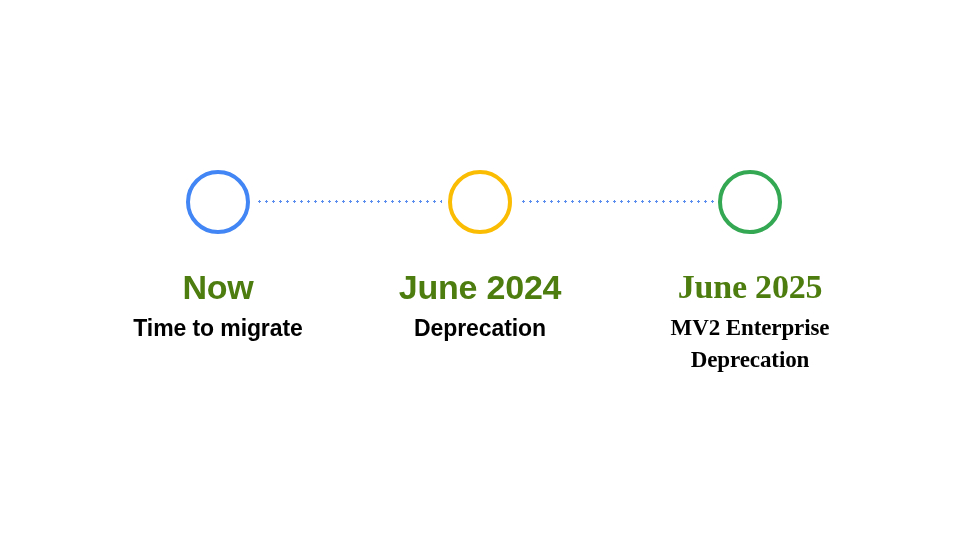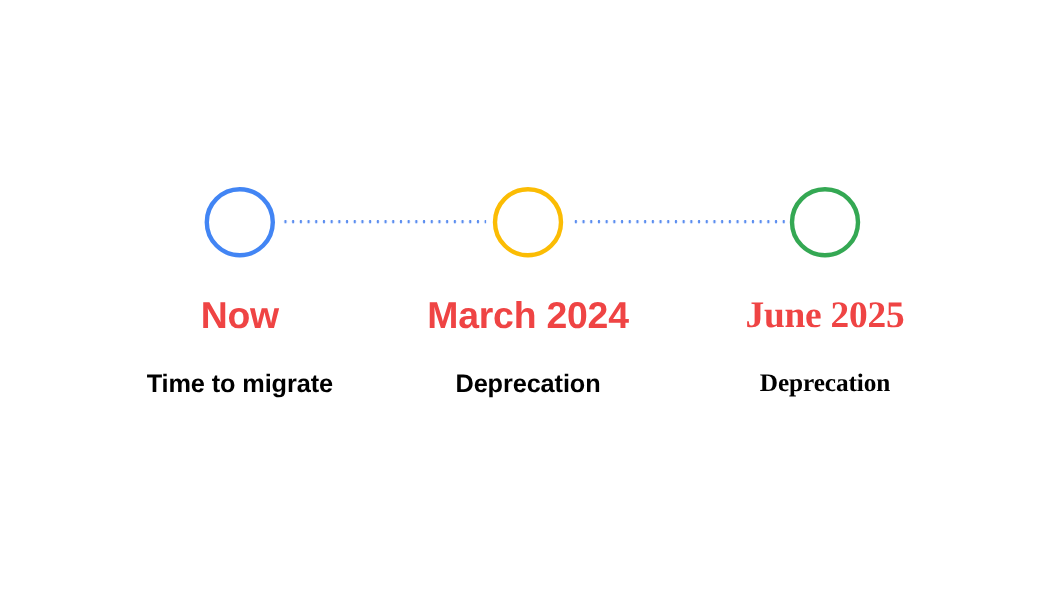--- a/index.html
+++ b/index.html
@@ -50,32 +50,32 @@
   .marker.yellow { border-color: #fbbc04; }
   .marker.green  { border-color: #34a853; }
 
   .labels {
     margin-top: 32px;
   }
 
   .heading {
     font-size: 34px;
     font-weight: bold;
-    color: #ef4444;
+    color: #4d7c0f;
     line-height: 38px;
     letter-spacing: -0.2px;
     white-space: nowrap;
   }
 
   .subtitle {
     font-size: 23px;
     font-weight: bold;
     color: #000000;
     line-height: 32px;
-    margin-top: 26px;
+    margin-top: 6px;
     letter-spacing: -0.1px;
   }
 
   
   .connector {
     position: absolute;
     top: 200px;
     height: 3px;
     background-image: radial-gradient(circle, #5b8def 1.2px, rgba(0,0,0,0) 1.4px);
     background-size: 7px 3px;
@@ -101,32 +101,33 @@
       <div class="heading">Now</div>
       <div class="subtitle">Time to migrate</div>
     </div>
   </div>
 
   <div class="node node-1">
     <div class="marker-row">
       <div class="marker yellow" style="border-color: rgb(251, 188, 4);"></div>
     </div>
     <div class="labels">
-      <div class="heading">March 2024</div>
+      <div class="heading">June 2024</div>
       <div class="subtitle">
         <div>Deprecation</div>
       </div>
     </div>
   </div>
 
   <div class="node node-2">
     <div class="marker-row">
       <div class="marker green" style="border-color: rgb(52, 168, 83);"></div>
     </div>
     <div class="labels">
       <div class="heading">June 2025</div>
       <div class="subtitle">
+        <div>MV2 Enterprise</div>
         <div>Deprecation</div>
       </div>
     </div>
   </div>
 
 </div>
 
 </body></html>

